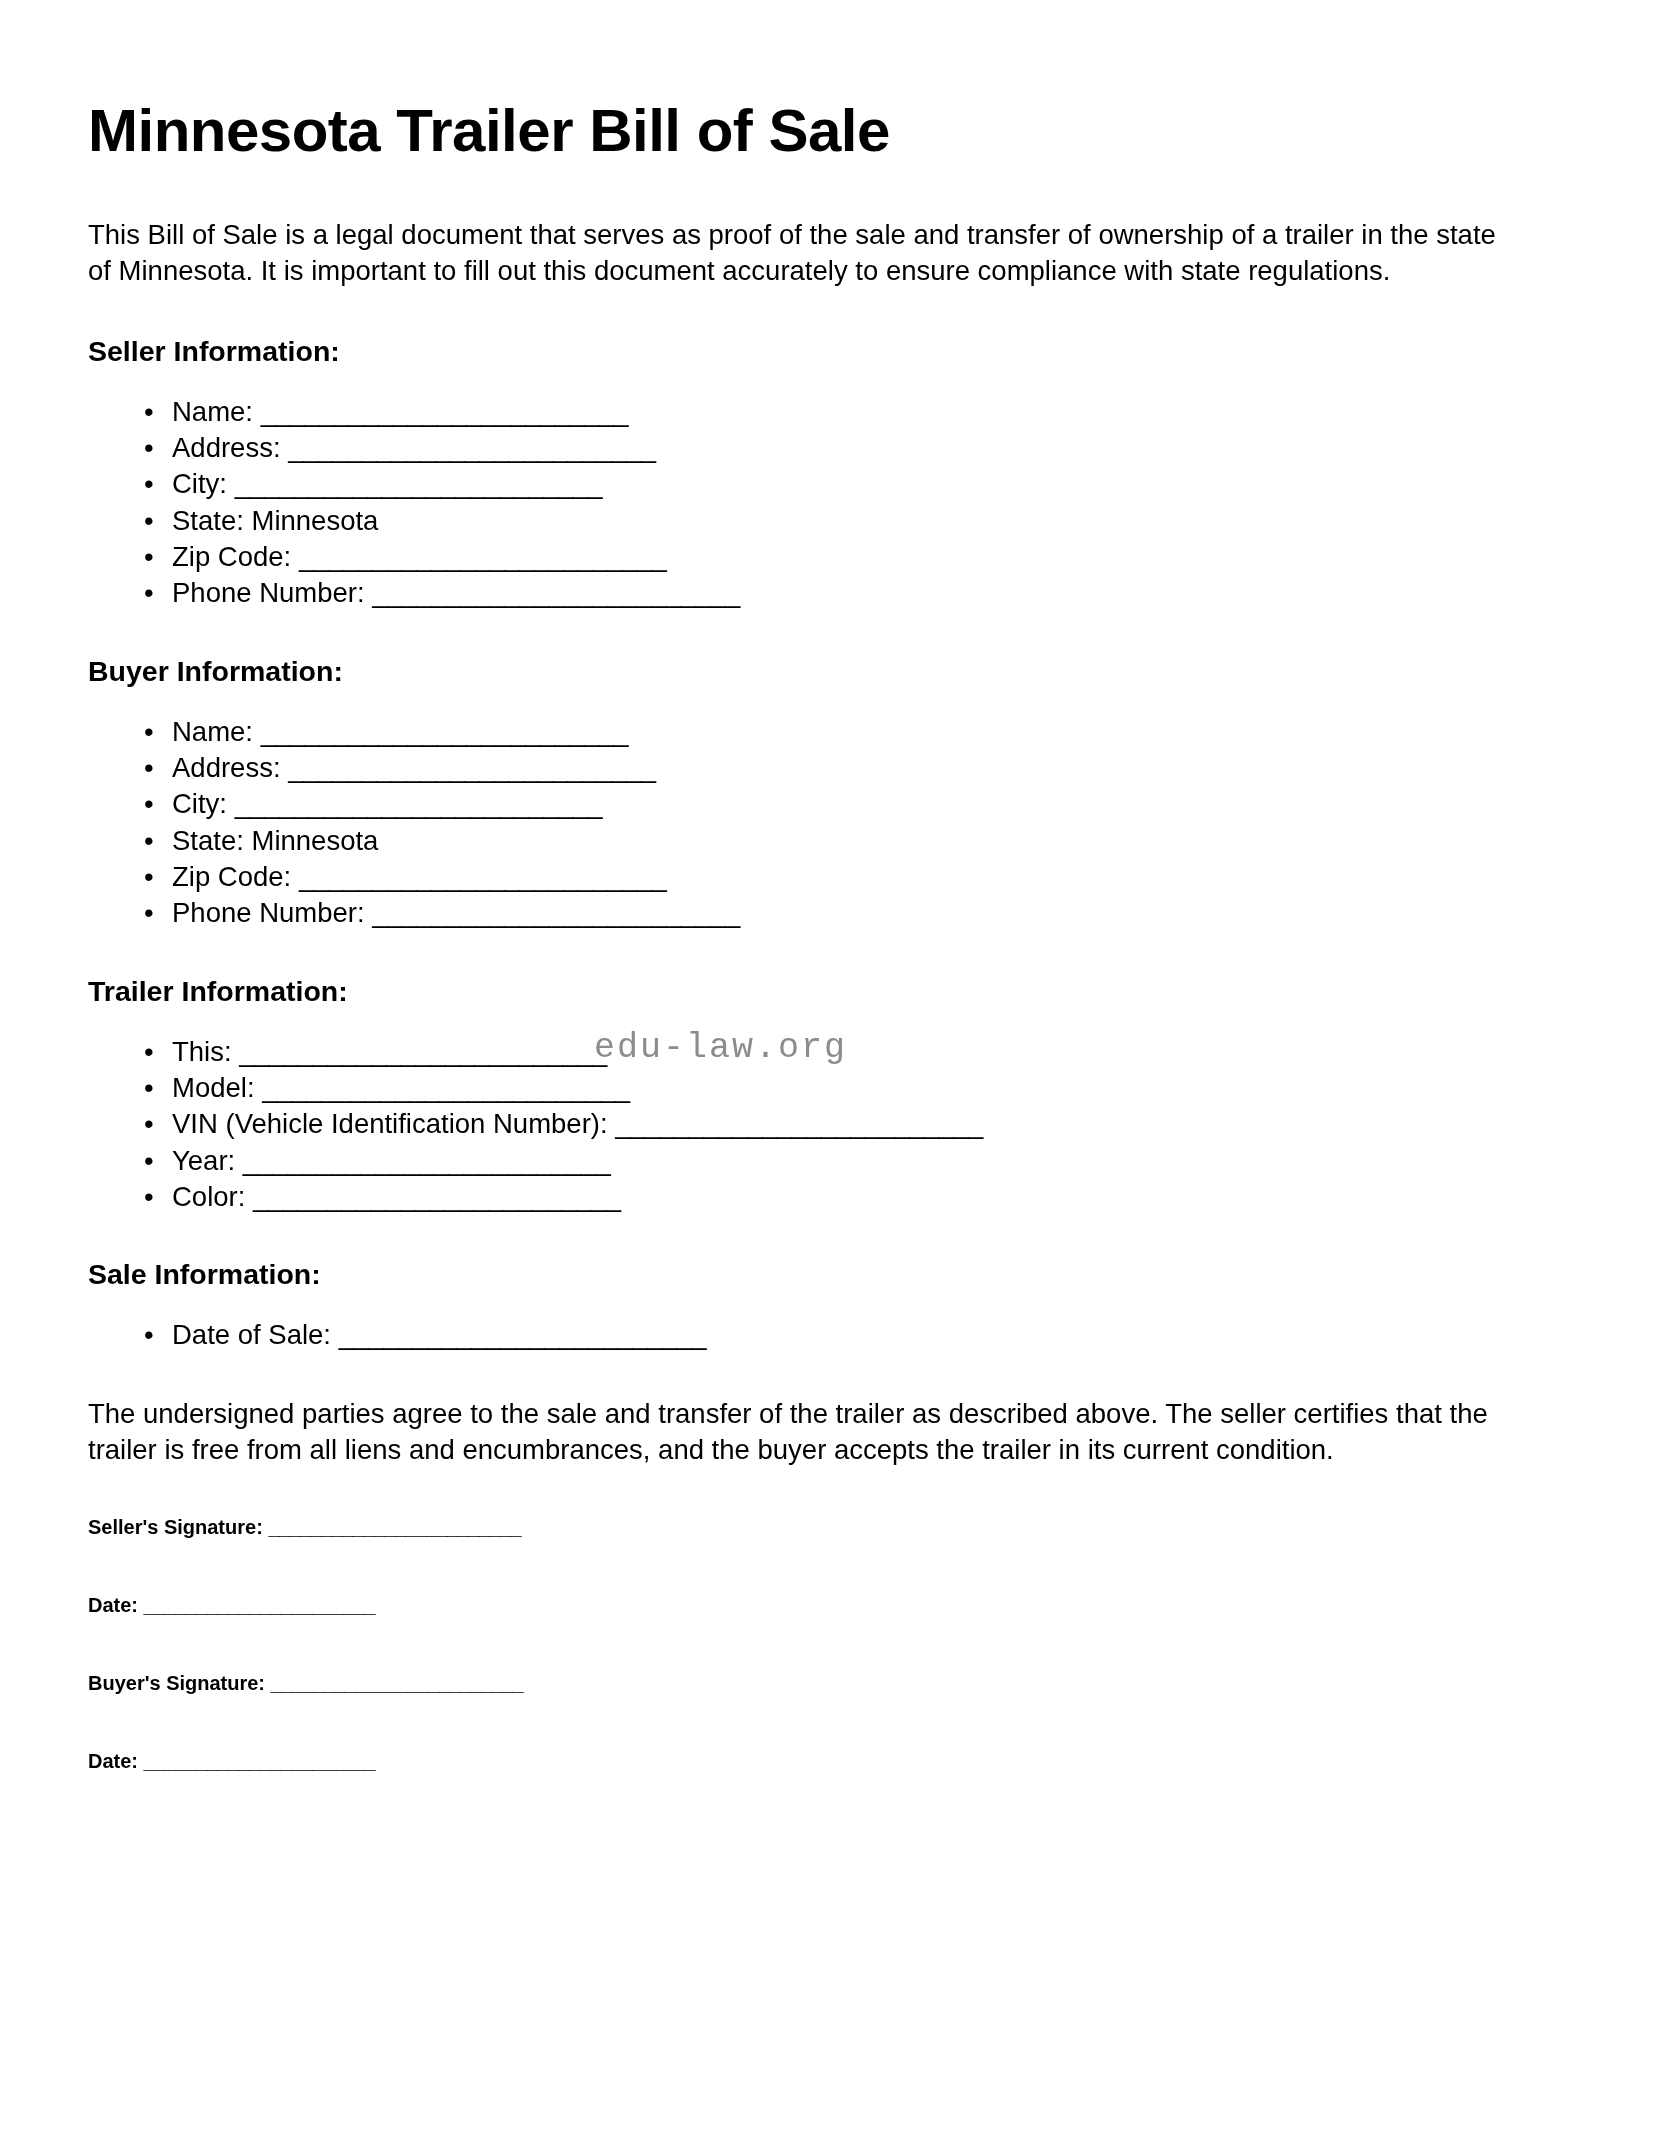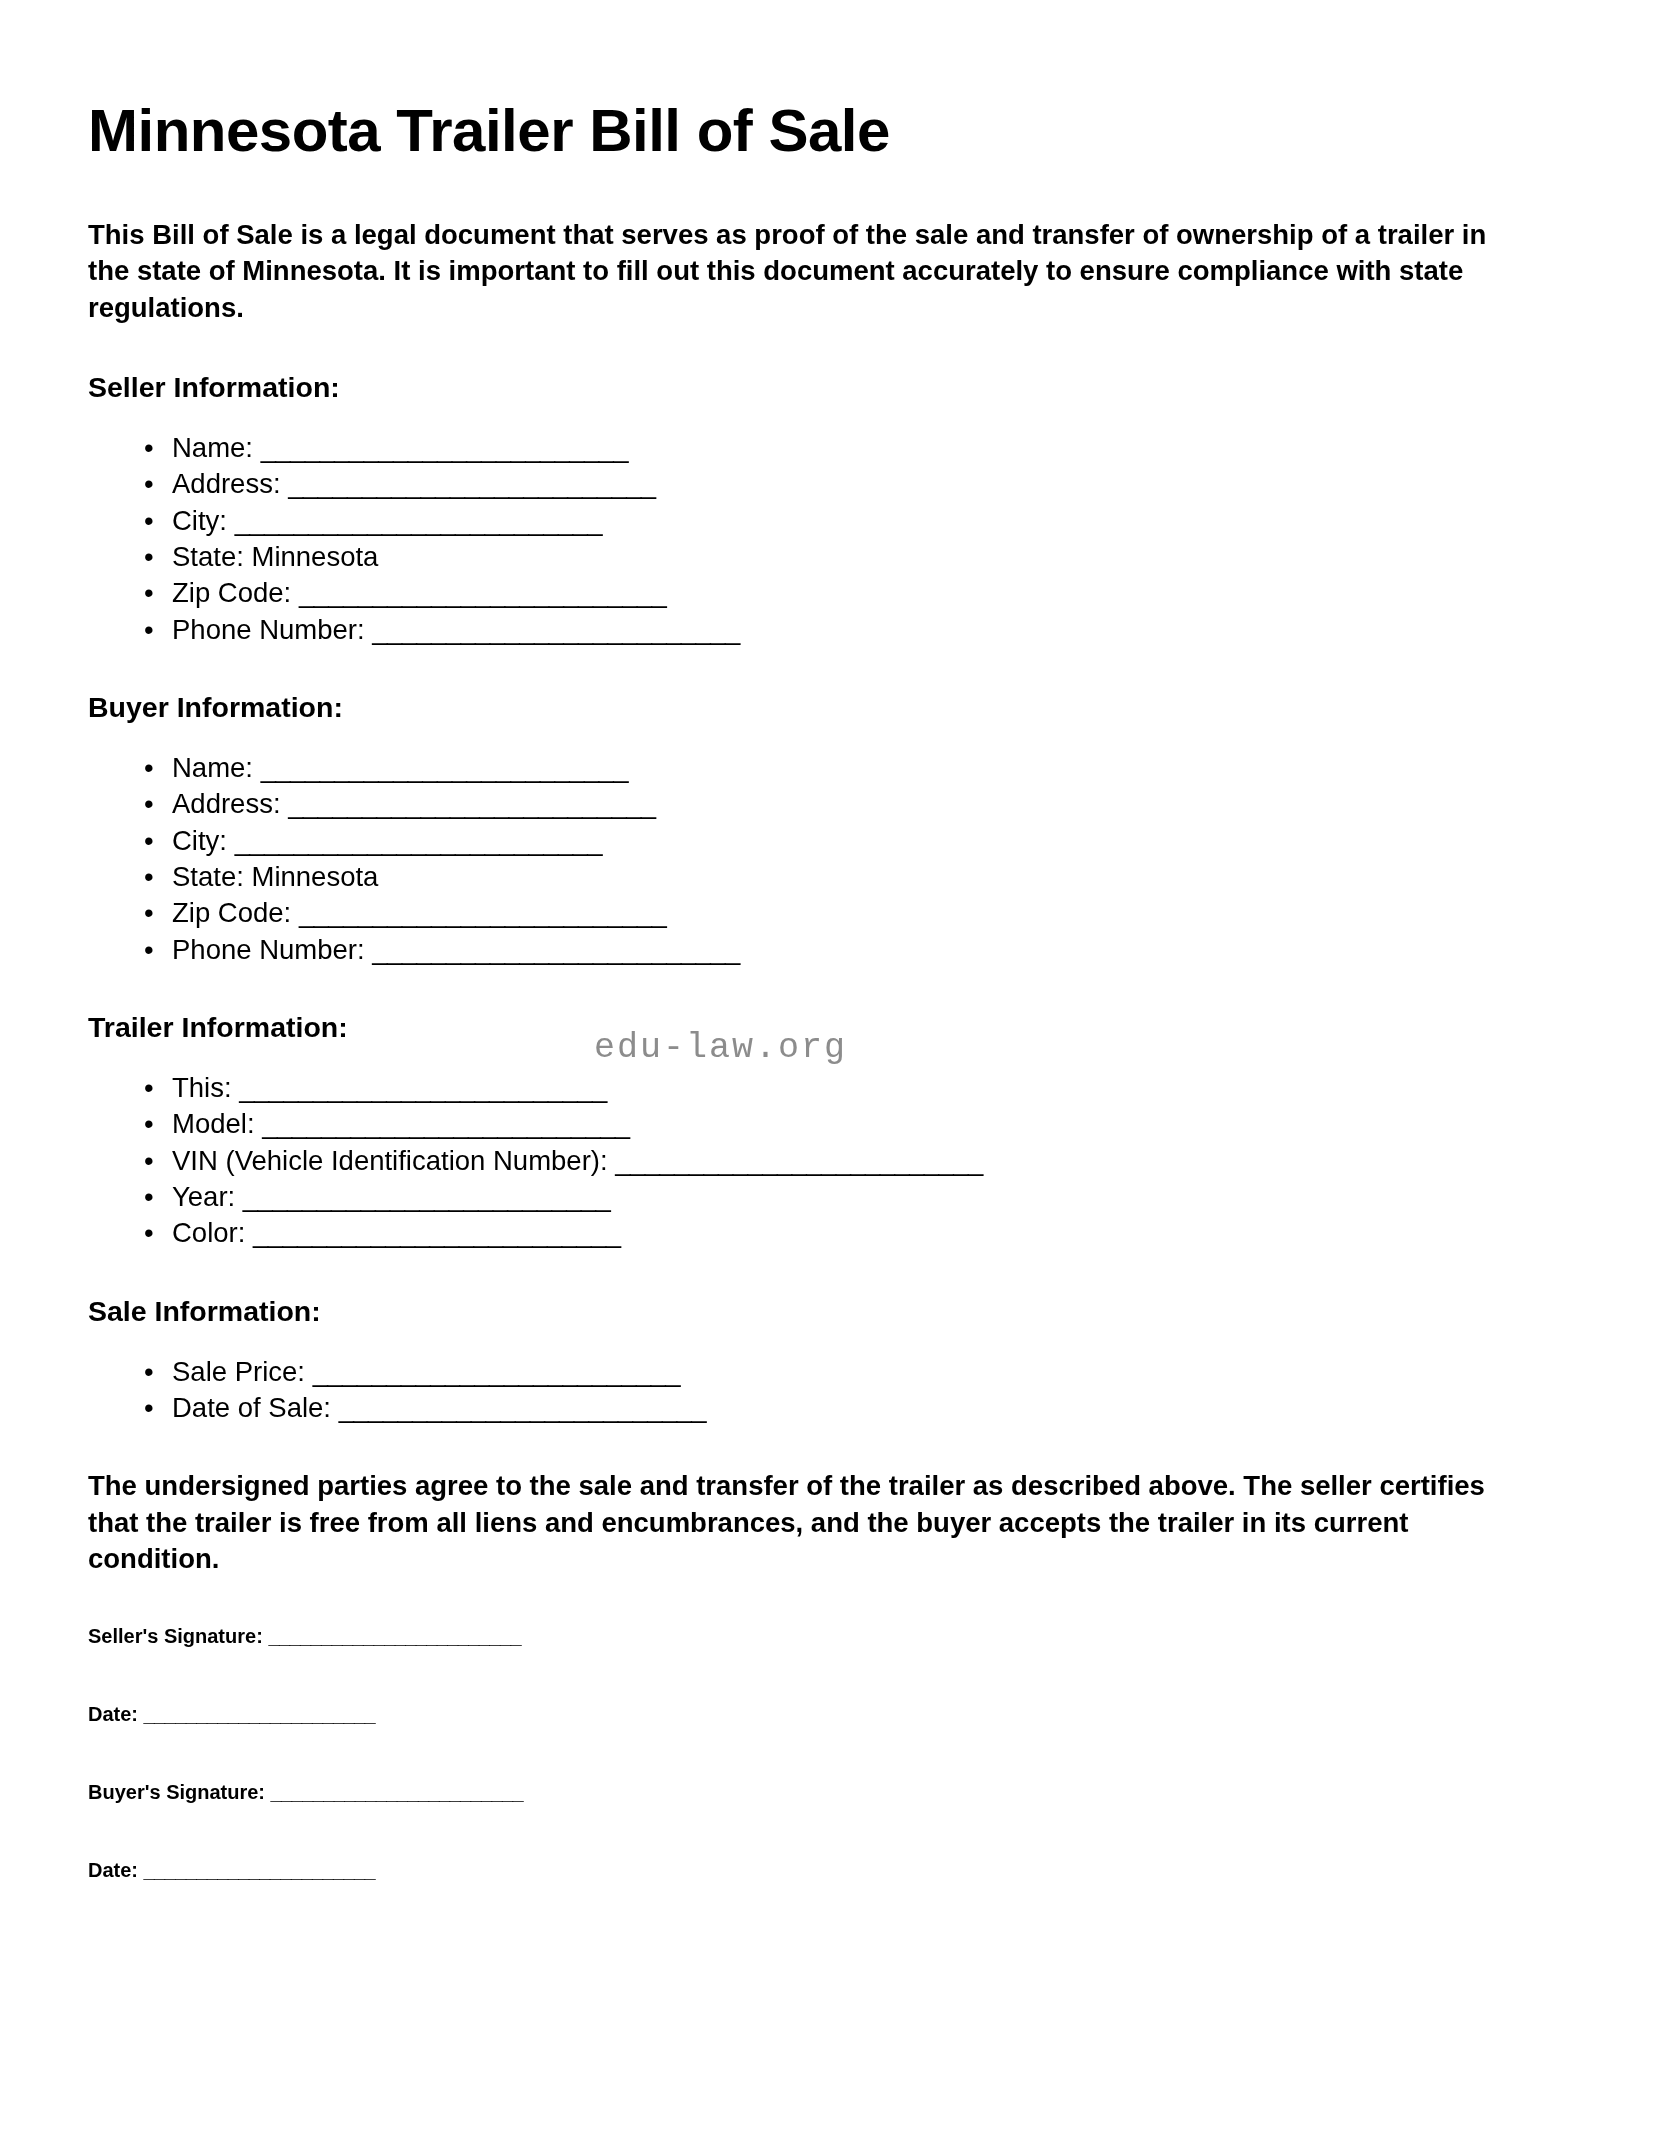--- a/index.html
+++ b/index.html
@@ -27,21 +27,20 @@
     font-weight: bold;
     letter-spacing: -0.5px;
     margin: 0 0 52px 0;
     line-height: 1.15;
   }
   p.body-para {
     font-size: 27.5px;
     line-height: 1.32;
     margin: 0 0 44px 0;
     max-width: 1420px;
-    font-weight: bold;
   }
   h2.section-heading {
     font-size: 28.5px;
     font-weight: bold;
     margin: 0 0 26px 0;
     line-height: 1.2;
   }
   ul.field-list {
     list-style: none;
     margin: 2px 0 42px 0;
@@ -121,21 +120,20 @@
   <ul class="field-list">
     <li><span>This: </span><span class="blank">_________________________</span></li>
     <li><span>Model: </span><span class="blank">_________________________</span></li>
     <li><span>VIN (Vehicle Identification Number): </span><span class="blank">_________________________</span></li>
     <li><span>Year: </span><span class="blank">_________________________</span></li>
     <li><span>Color: </span><span class="blank">_________________________</span></li>
   </ul>
 
   <h2 class="section-heading">Sale Information:</h2>
   <ul class="field-list">
-    <li><span>Sale Price: </span><span class="blank">_________________________</span></li>
     <li><span>Date of Sale: </span><span class="blank">_________________________</span></li>
   </ul>
 
   <p class="body-para">The undersigned parties agree to the sale and transfer of the trailer as described above. The seller certifies that the trailer is free from all liens and encumbrances, and the buyer accepts the trailer in its current condition.</p>
 
   <div class="sig-block">
     <div class="sig-line"><span>Seller's Signature: </span><span class="blank">________________________</span></div>
     <div class="sig-line"><span>Date: </span><span class="blank">______________________</span></div>
     <div class="sig-line"><span>Buyer's Signature: </span><span class="blank">________________________</span></div>
     <div class="sig-line"><span>Date: </span><span class="blank">______________________</span></div>

